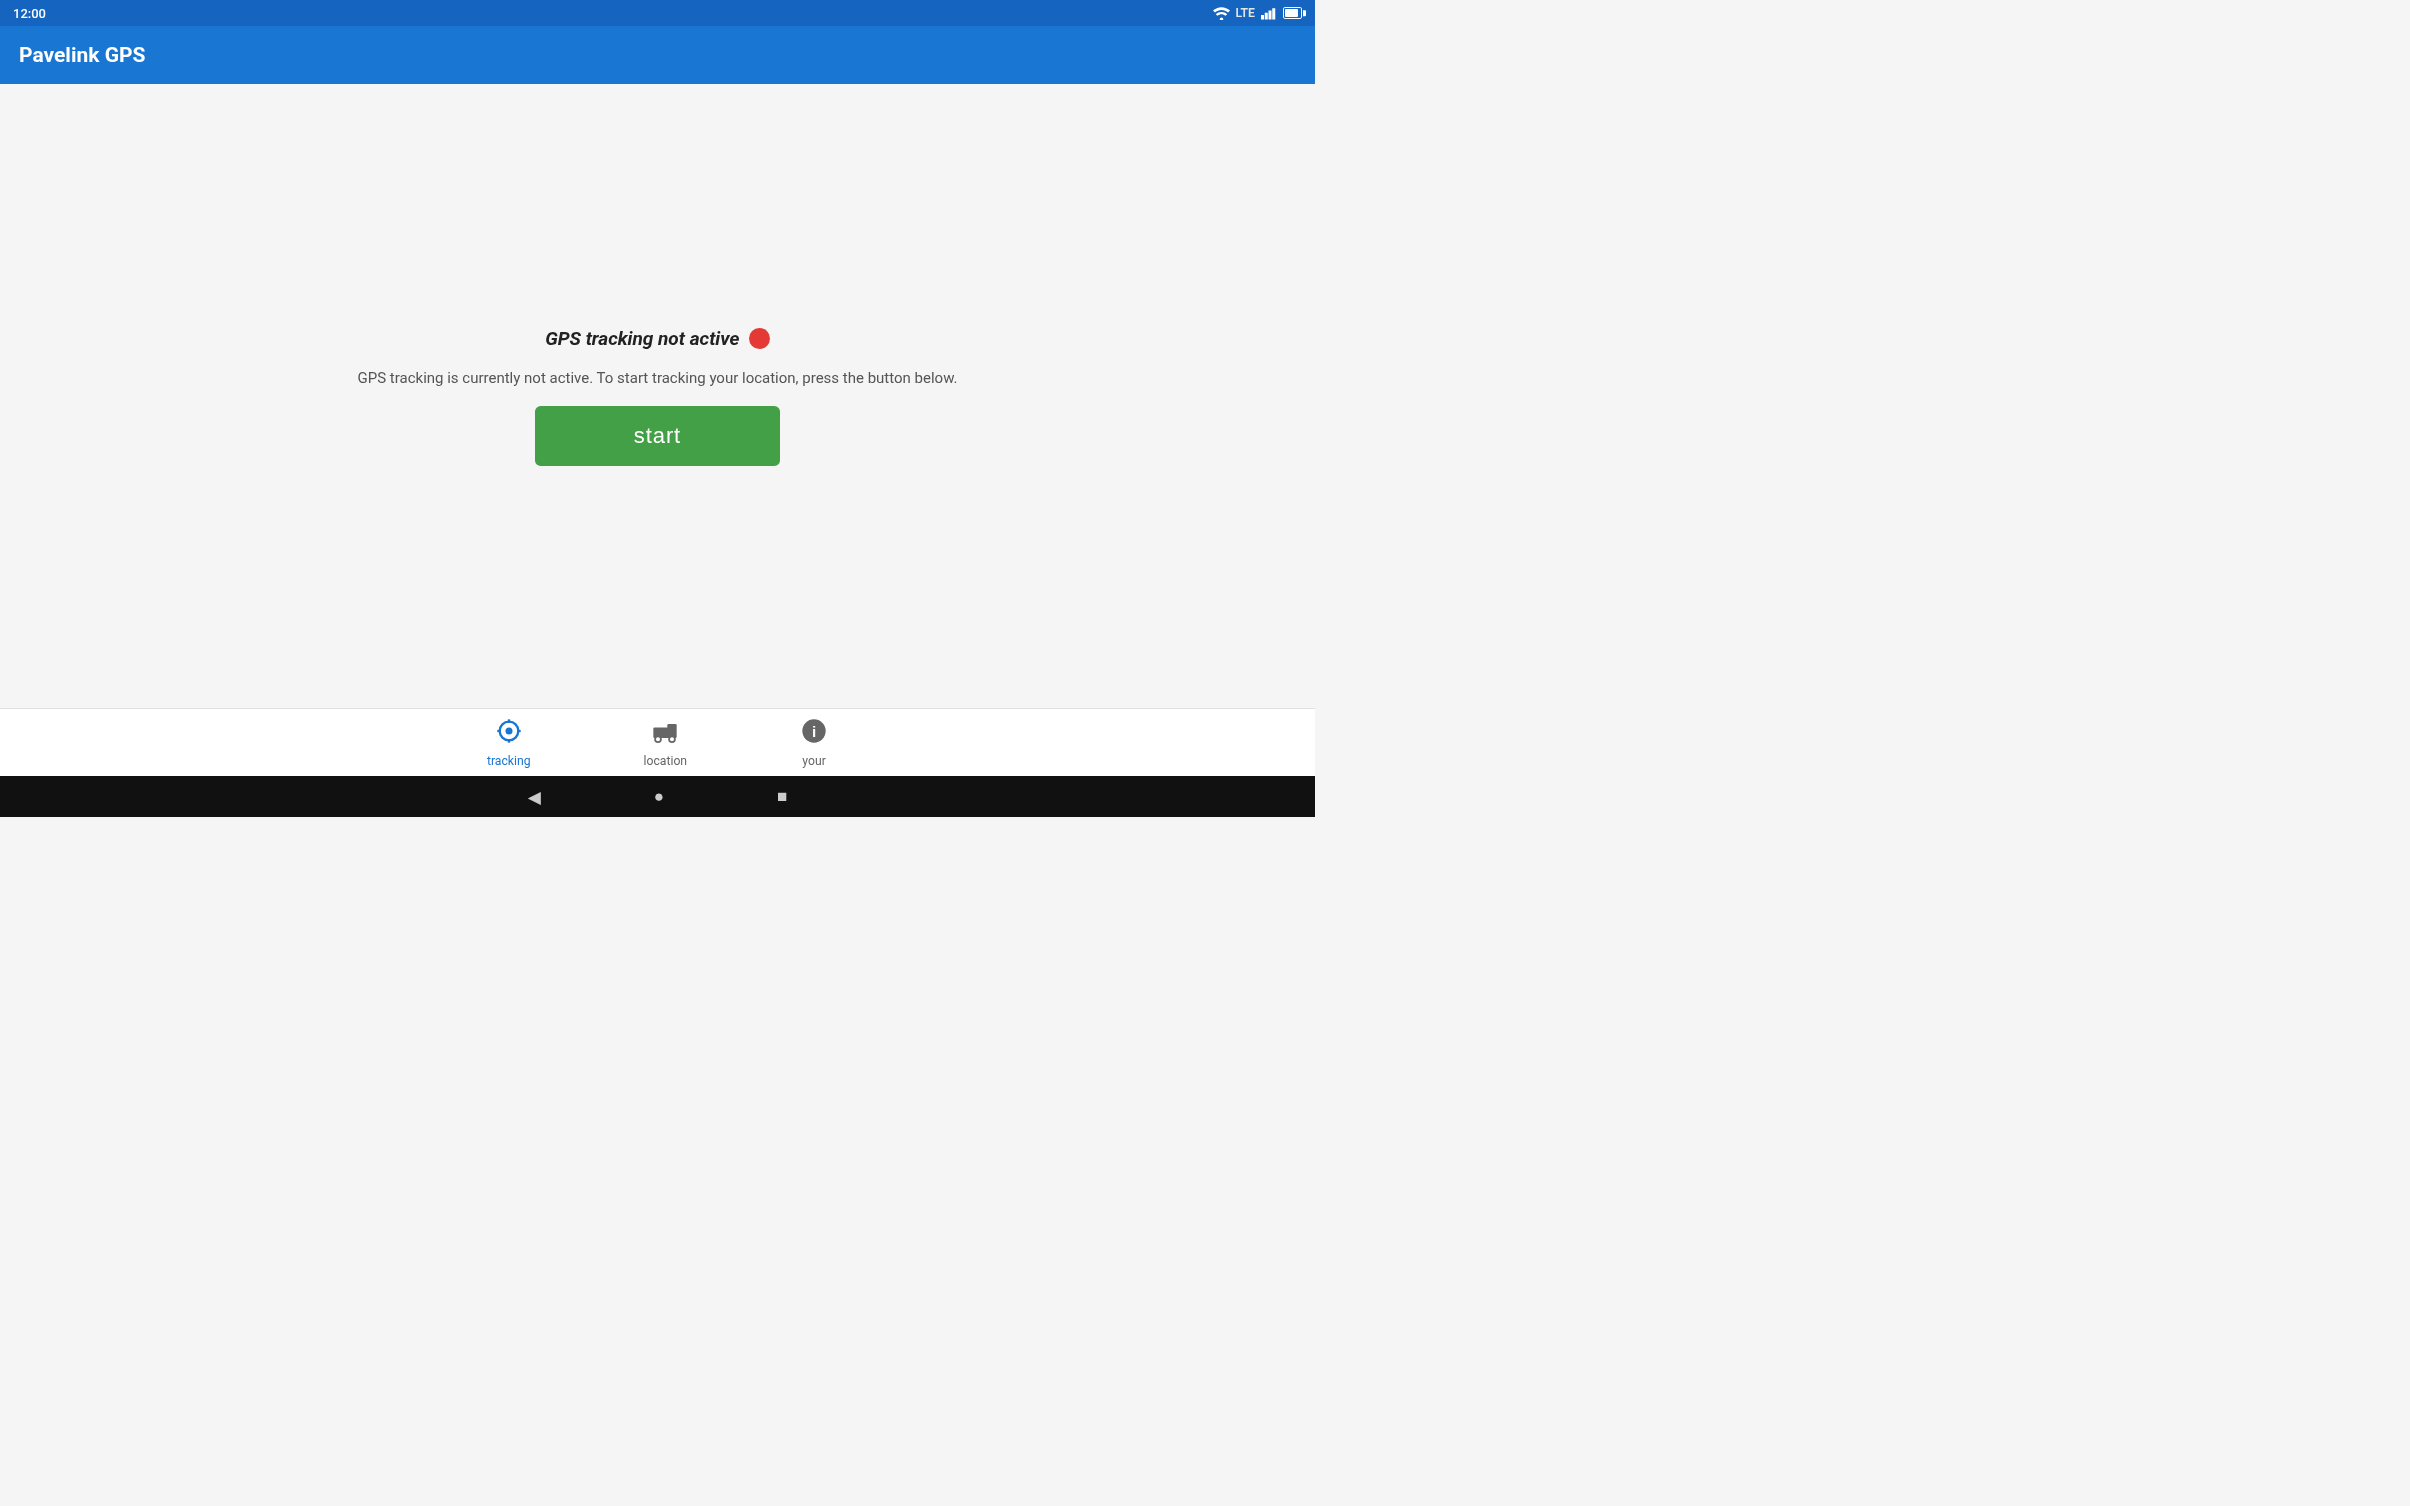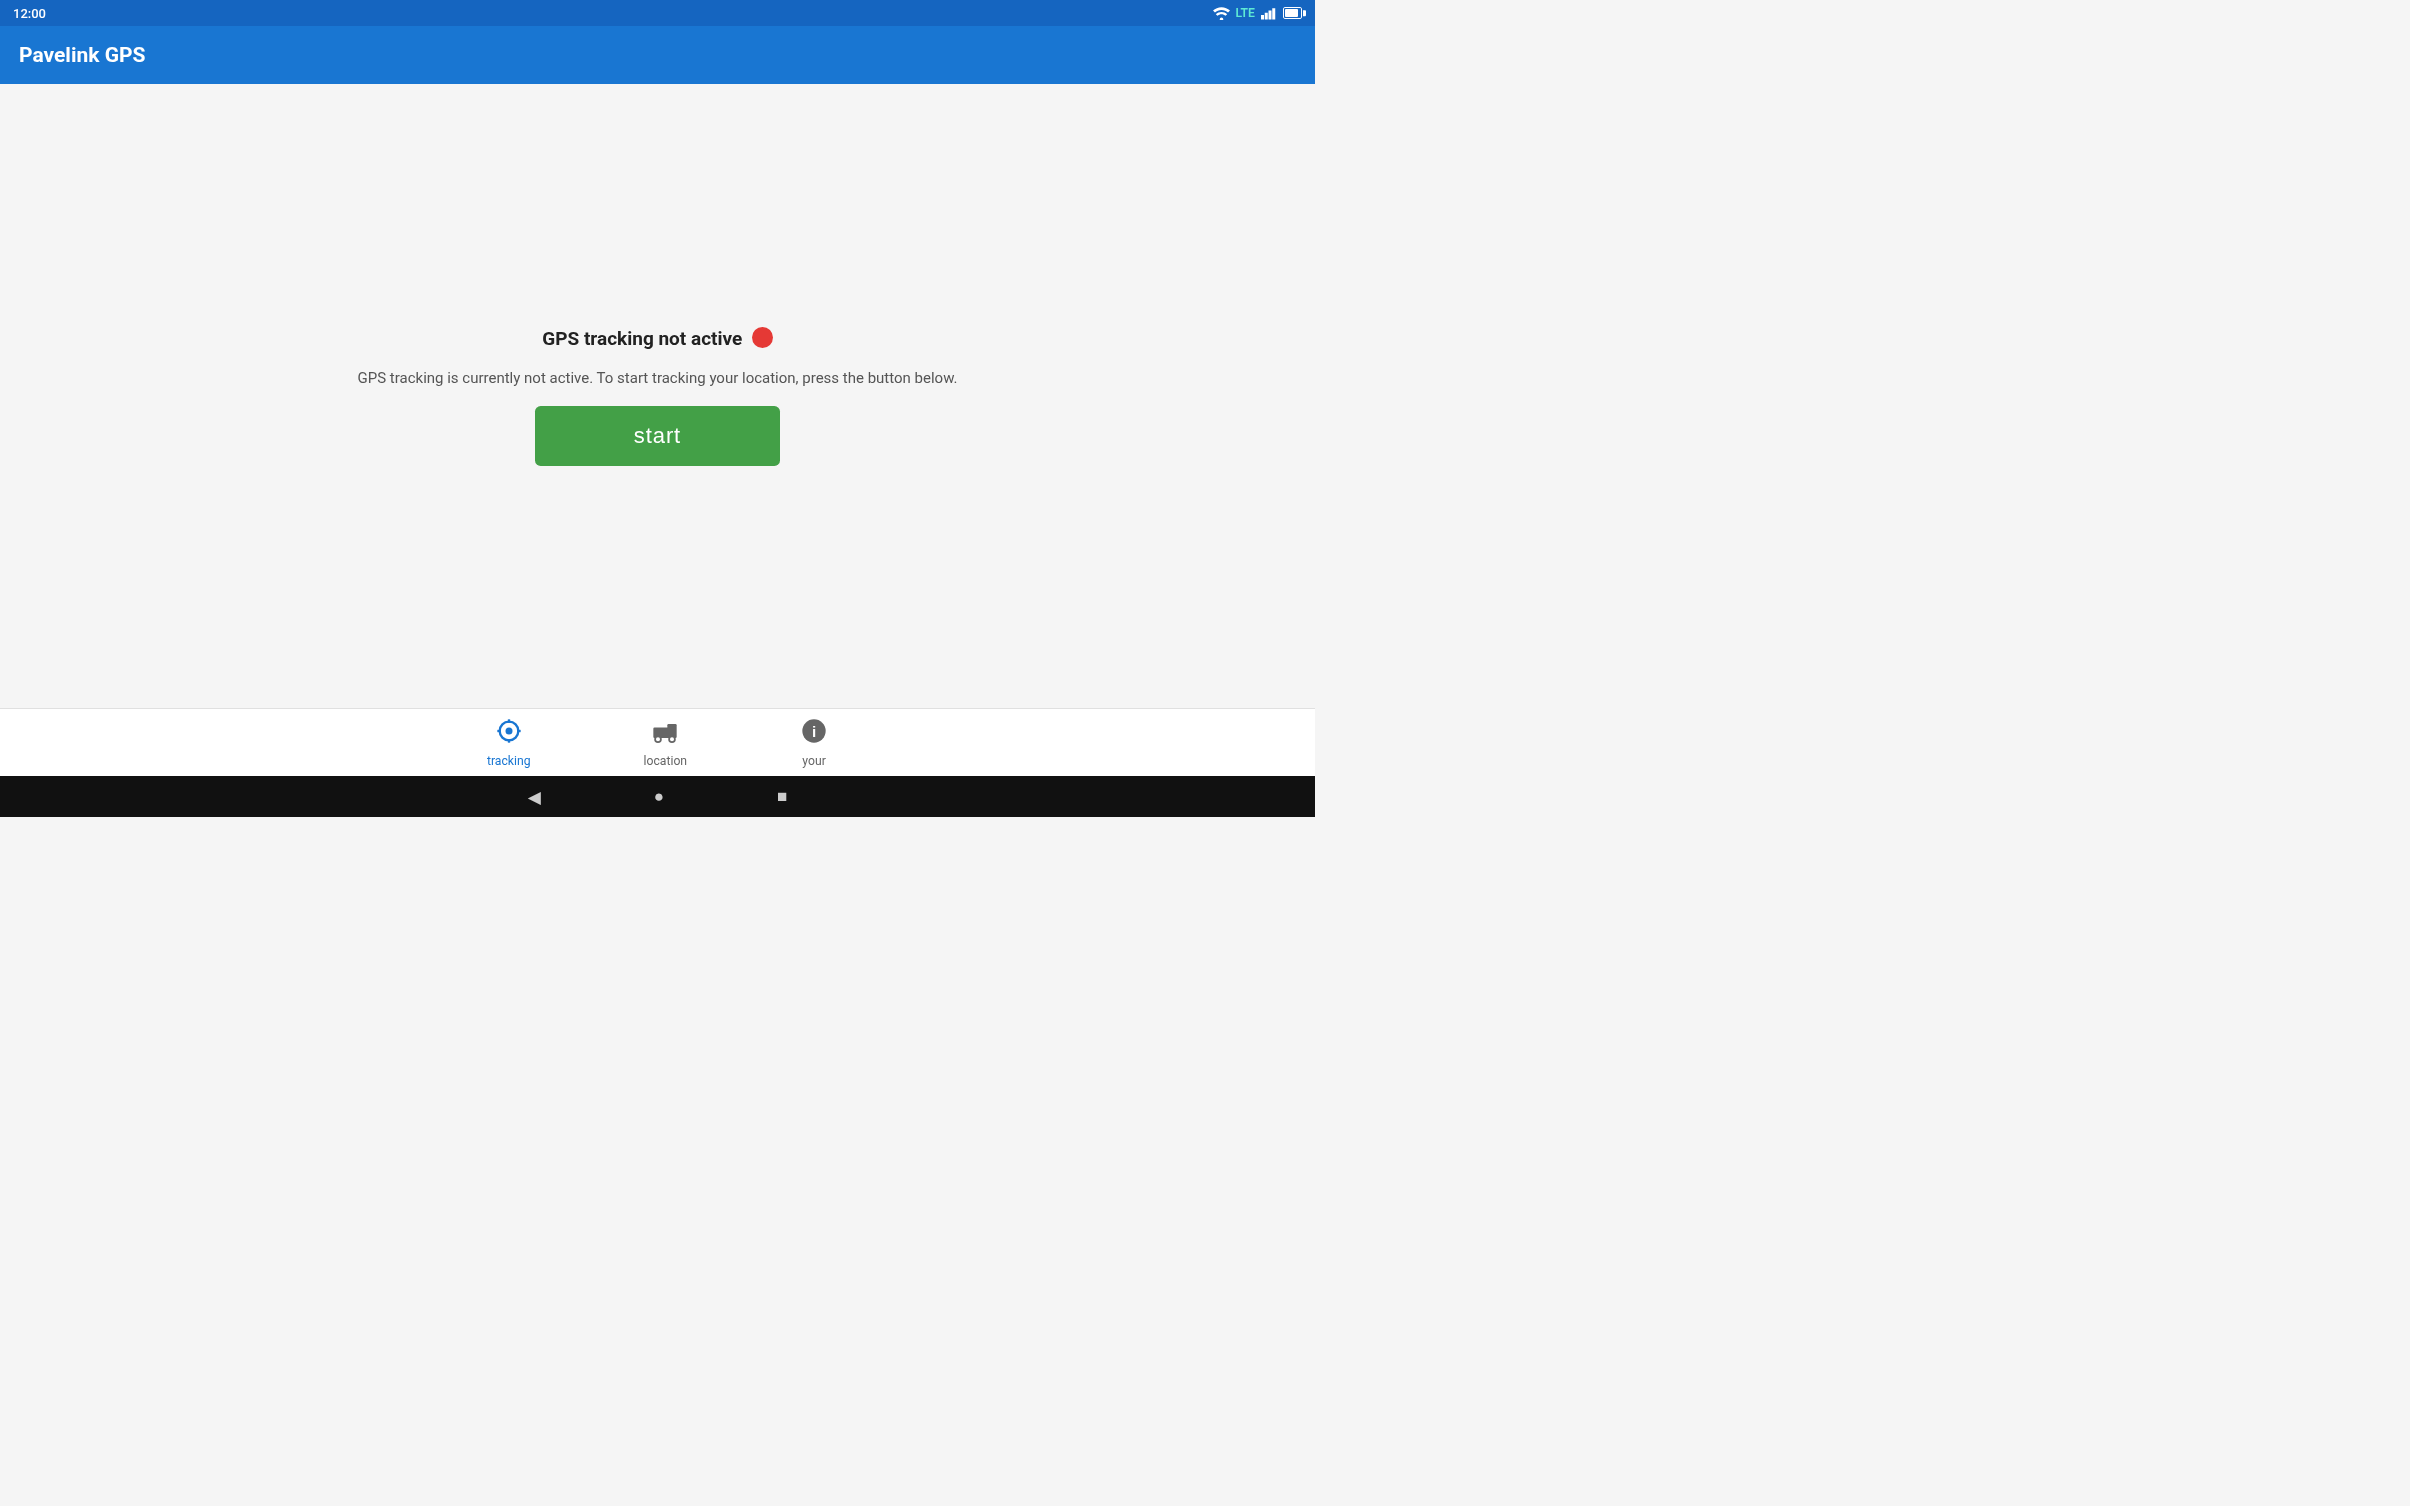--- a/index.html
+++ b/index.html
@@ -72,22 +72,23 @@
 
     .tracking-status-container {
       display: flex;
       flex-direction: column;
       align-items: center;
       gap: 19px;
     }
 
     .tracking-status-row {
       display: flex;
-      align-items: flex-start;
+      align-items: center;
       gap: 9.4px;
+      font-style: italic;
     }
 
     .tracking-status-text {
       font-size: 19px;
       font-weight: bold;
       color: #222;
     }
 
     .status-dot {
       width: 21px;
@@ -233,21 +234,21 @@
 <div class="status-bar">
   <span class="status-bar-time">12:00</span>
   <div class="status-bar-icons">
 
     <svg width="17" height="13" viewBox="0 0 24 18" fill="white">
       <path d="M12 4C8.4 4 5.2 5.4 2.8 7.7L0 4.9C3.1 2 7.4 0 12 0s8.9 2 12 4.9L21.2 7.7C18.8 5.4 15.6 4 12 4z"></path>
       <path d="M12 10c-2.2 0-4.2.9-5.7 2.3L4 10C6.1 8 8.9 7 12 7s5.9 1 8 3l-2.3 2.3C16.2 10.9 14.2 10 12 10z"></path>
       <circle cx="12" cy="17" r="2.5"></circle>
     </svg>
 
-    <span style="color:#5eead4;font-size:12.2px;font-weight:600;">LTE</span>
+    <span style="color:#e5e5e5;font-size:12.2px;font-weight:600;">LTE</span>
 
     <svg width="15" height="13" viewBox="0 0 20 16" fill="white">
       <rect x="0" y="10" width="4" height="6"></rect>
       <rect x="5" y="7" width="4" height="9"></rect>
       <rect x="10" y="4" width="4" height="12"></rect>
       <rect x="15" y="1" width="4" height="15"></rect>
     </svg>
 
     <div class="battery-icon">
       <div class="battery-fill"></div>

